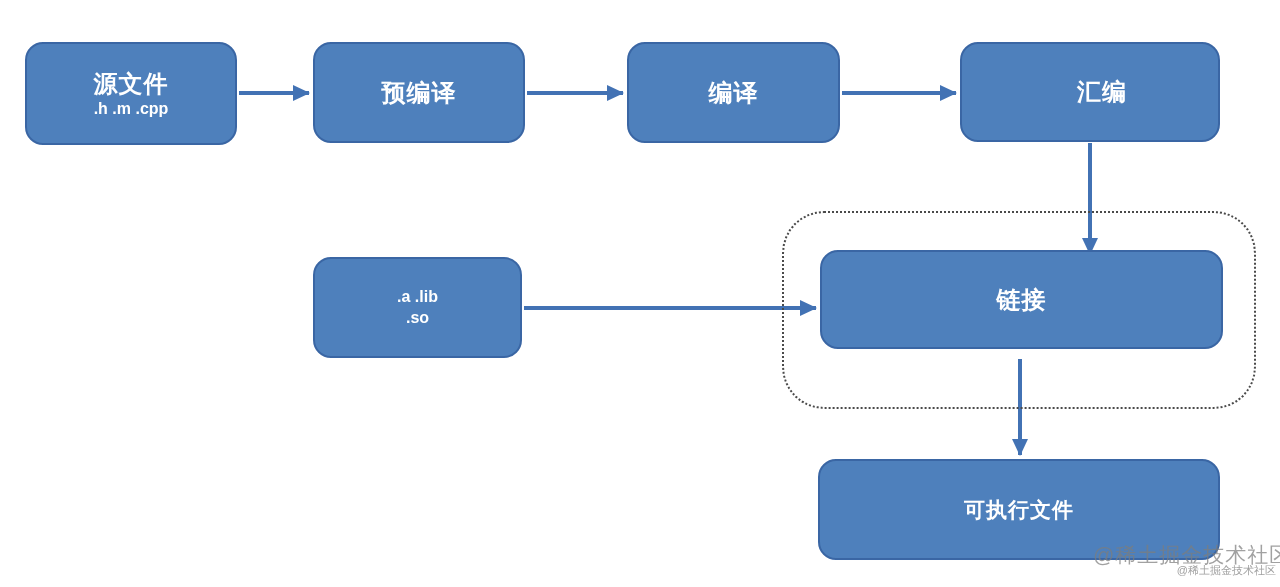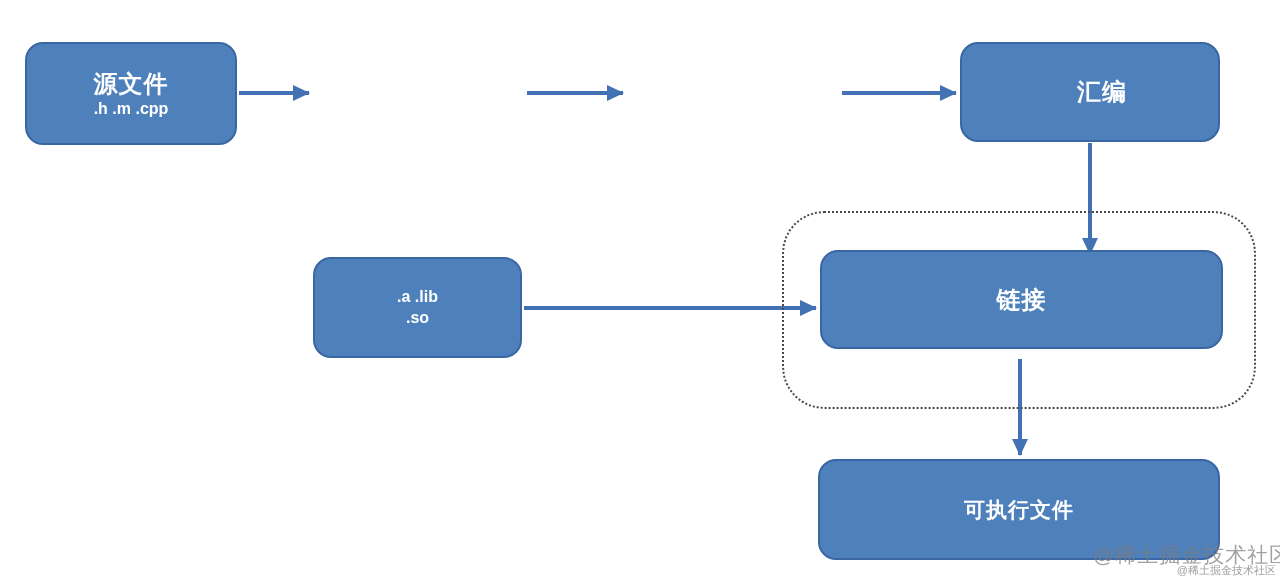--- a/index.html
+++ b/index.html
@@ -99,21 +99,27 @@
     <line class="arrow-line" x1="1020" y1="359" x2="1020" y2="455" marker-end="url(#ah)"></line>
   </svg>
 
   <div class="dotted-container"></div>
 
   <div class="node node-source">
     <span>源文件</span>
     <span class="sub">.h .m .cpp</span>
   </div>
 
+  <div class="node node-precompile">
+    <span>预编译</span>
+  </div>
 
+  <div class="node node-compile">
+    <span>编译</span>
+  </div>
 
   <div class="node node-assemble">
     <span>汇编</span>
   </div>
 
   <div class="node node-libs">
     <span class="sub">.a .lib</span>
     <span class="sub">.so</span>
   </div>
 

